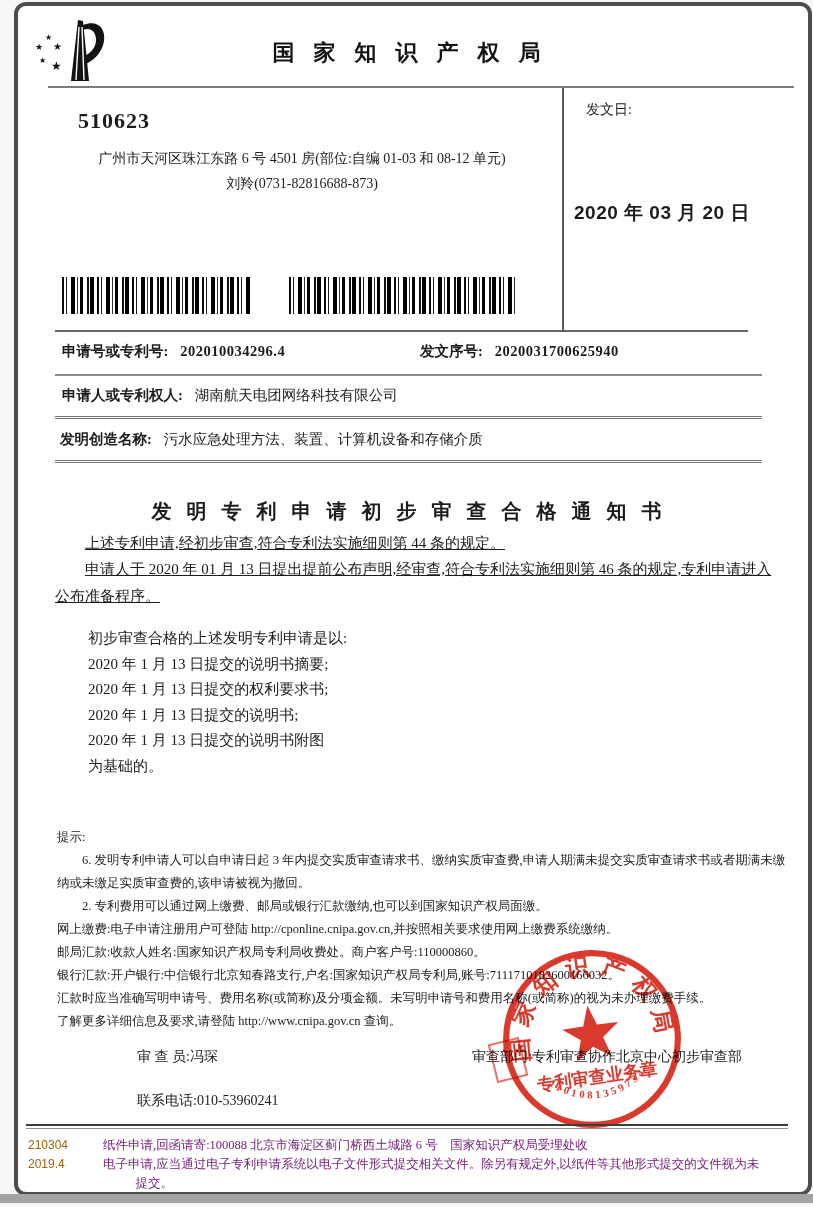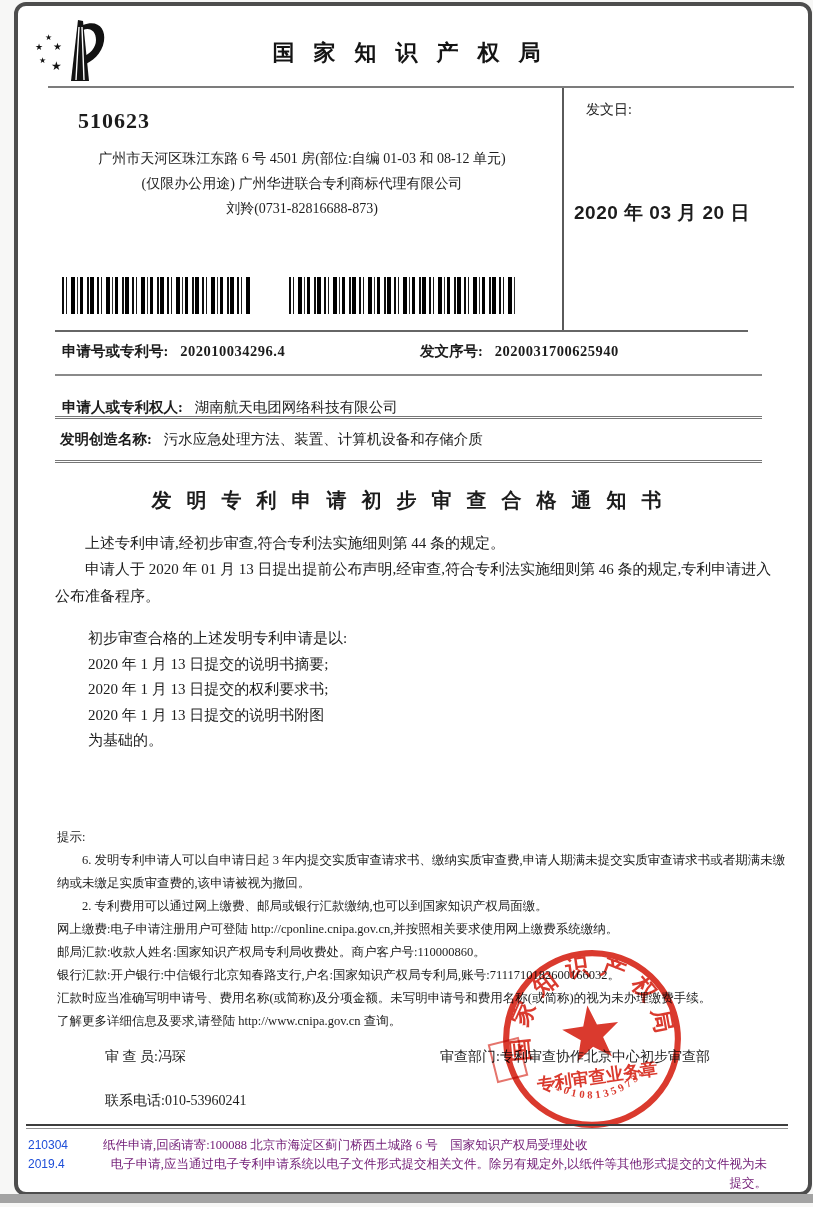--- a/index.html
+++ b/index.html
@@ -58,66 +58,66 @@
   .rule2{left:55px;top:330px;width:693px;background:#666;}
   .rule3{left:55px;top:374px;width:707px;background:#8a8a8a;}
   .rule-double{height:1px;border-top:3px double #767676;background:none;}
   .rule4{left:55px;top:416px;width:707px;}
   .rule5{left:55px;top:460px;width:707px;}
   .field-row{font-size:14.5px;}
   .flabel{font-weight:bold;}
   .fvalue-num{font-weight:bold;letter-spacing:0.5px;}
   .row1a{left:62px;top:342px;}
   .row1b{left:420px;top:342px;}
-  .row2{left:62px;top:398px;}
+  .row2{left:62px;top:386px;}
   .row3{left:60px;top:430px;}
   .gap{display:inline-block;width:12px;}
 
   
   .notice-title{
-    left:0;right:0;top:487px;text-align:center;
+    left:0;right:0;top:498px;text-align:center;
     font-weight:bold;font-size:20px;letter-spacing:15px;padding-left:15px;
   }
-  .para{font-size:15px;line-height:26px;}
+  .para{font-size:15px;line-height:26px;text-decoration:underline;}
   .para1{left:55px;top:530px;width:730px;text-indent:2em;}
   .para2{left:55px;top:556px;width:724px;text-indent:2em;line-height:27px;}
   .basis{left:88px;top:626px;font-size:15px;line-height:25.5px;}
   .basis p{margin:0;}
 
   
   .hints{left:57px;top:826px;width:733px;font-size:12.5px;line-height:23px;}
   .hints p{margin:0;}
   .hints .indent{text-indent:2em;}
 
   
-  .signoff{font-size:14px;}
+  .signoff{font-size:14px;margin-left:32px;}
   .examiner{left:105px;top:1048px;}
   .dept{left:440px;top:1048px;}
   .phone{left:105px;top:1092px;}
 
   
   .stamp{
     left:500px;top:947px;width:184px;height:184px;
     transform:rotate(-8deg);
     opacity:0.92;mix-blend-mode:multiply;
   }
   .stamp-fragment{
     left:492px;top:1040px;width:28px;height:36px;
     border:2.5px solid #d7291c;opacity:0.65;transform:rotate(-14deg);
     mix-blend-mode:multiply;
   }
 
   
   .footer-rule{left:26px;top:1124px;width:762px;height:2px;border-top:2.5px solid #3d3d3d;border-bottom:1px solid #909090;background:none;}
   .footer-codes{left:28px;top:1136px;font-size:12px;line-height:19px;
-    font-family:"Liberation Sans","DejaVu Sans",sans-serif;color:#1d4ed8;}
+    font-family:"Liberation Sans","DejaVu Sans",sans-serif;color:#a16207;}
   .footer-codes p{margin:0;}
   .footer-text{left:103px;top:1136px;width:664px;font-size:12.5px;line-height:19px;color:#701a75;}
   .footer-text p{margin:0;}
-  .footer-text .hang{padding-left:2.6em;text-indent:-2.6em;text-align:right;}
+  .footer-text .hang{padding-left:2.6em;text-indent:-2.6em;}
 </style>
 </head>
 <body>
 
 <div class="abs page-frame"></div>
 <div class="abs bottom-band"></div>
 
 <svg class="abs" style="left:33px;top:18px;" width="74" height="66" viewBox="0 0 74 66">
   <g fill="#121212">
     <text x="2" y="32" font-size="9">★</text>
@@ -129,21 +129,20 @@
     <path d="M50,7 C65,1 73,11 71,23 C69,36 59,44 50,47 L49,39 C57,36 63,30 63,22 C63,13 57,9 50,12 Z"></path>
   </g>
   <path d="M46,9 L43,62 M49,9 L51,62" stroke="#ffffff" stroke-width="1.4" fill="none"></path>
 </svg>
 <div class="abs header-title">国家知识产权局</div>
 <div class="abs rule rule1"></div>
 
 <div class="abs postal">510623</div>
 <div class="abs addr-block">
   <p>广州市天河区珠江东路 6 号 4501 房(部位:自编 01-03 和 08-12 单元)</p>
-  <p>(仅限办公用途) 广州华进联合专利商标代理有限公司</p>
   <p>刘羚(0731-82816688-873)</p>
 </div>
 
 <div class="abs vline"></div>
 <div class="abs dispatch-label">发文日:</div>
 <div class="abs dispatch-date">2020 年 03 月 20 日</div>
 
 <div class="abs barcode barcode1"></div>
 <div class="abs barcode barcode2"></div>
 
@@ -164,20 +163,21 @@
 </div>
 <div class="abs rule-double rule5"></div>
 
 <div class="abs notice-title">发明专利申请初步审查合格通知书</div>
 <div class="abs para para1">上述专利申请,经初步审查,符合专利法实施细则第 44 条的规定。</div>
 <div class="abs para para2">申请人于 2020 年 01 月 13 日提出提前公布声明,经审查,符合专利法实施细则第 46 条的规定,专利申请进入公布准备程序。</div>
 <div class="abs basis">
   <p>初步审查合格的上述发明专利申请是以:</p>
   <p>2020 年 1 月 13 日提交的说明书摘要;</p>
   <p>2020 年 1 月 13 日提交的权利要求书;</p>
+  <p>2020 年 1 月 13 日提交的说明书;</p>
   <p>2020 年 1 月 13 日提交的说明书附图</p>
   <p>为基础的。</p>
 </div>
 
 <div class="abs hints">
   <p>提示:</p>
   <p class="indent">6. 发明专利申请人可以自申请日起 3 年内提交实质审查请求书、缴纳实质审查费,申请人期满未提交实质审查请求书或者期满未缴纳或未缴足实质审查费的,该申请被视为撤回。</p>
   <p class="indent">2. 专利费用可以通过网上缴费、邮局或银行汇款缴纳,也可以到国家知识产权局面缴。</p>
   <p>网上缴费:电子申请注册用户可登陆 http://cponline.cnipa.gov.cn,并按照相关要求使用网上缴费系统缴纳。</p>
   <p>邮局汇款:收款人姓名:国家知识产权局专利局收费处。商户客户号:110000860。</p>

